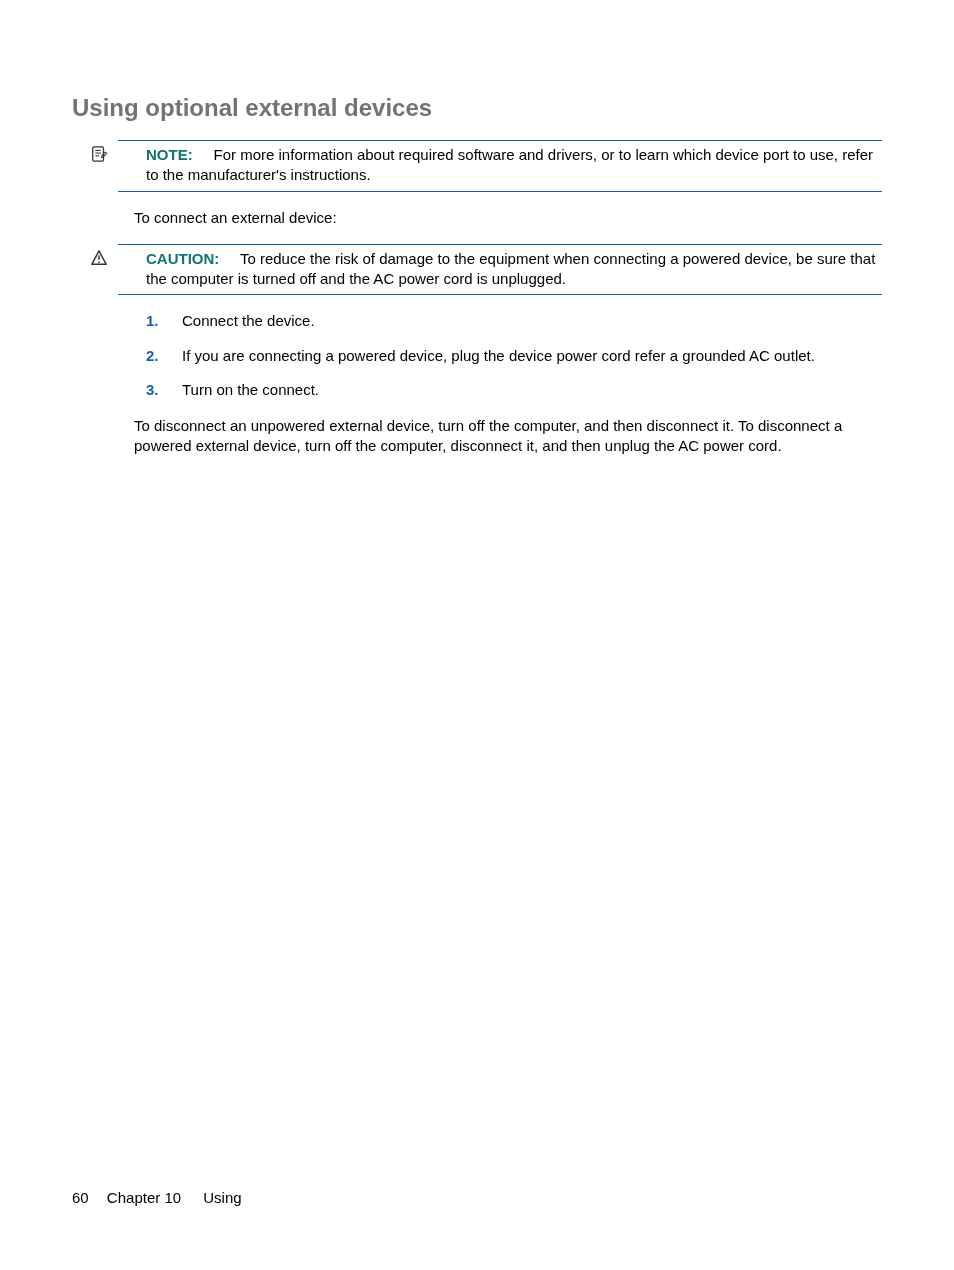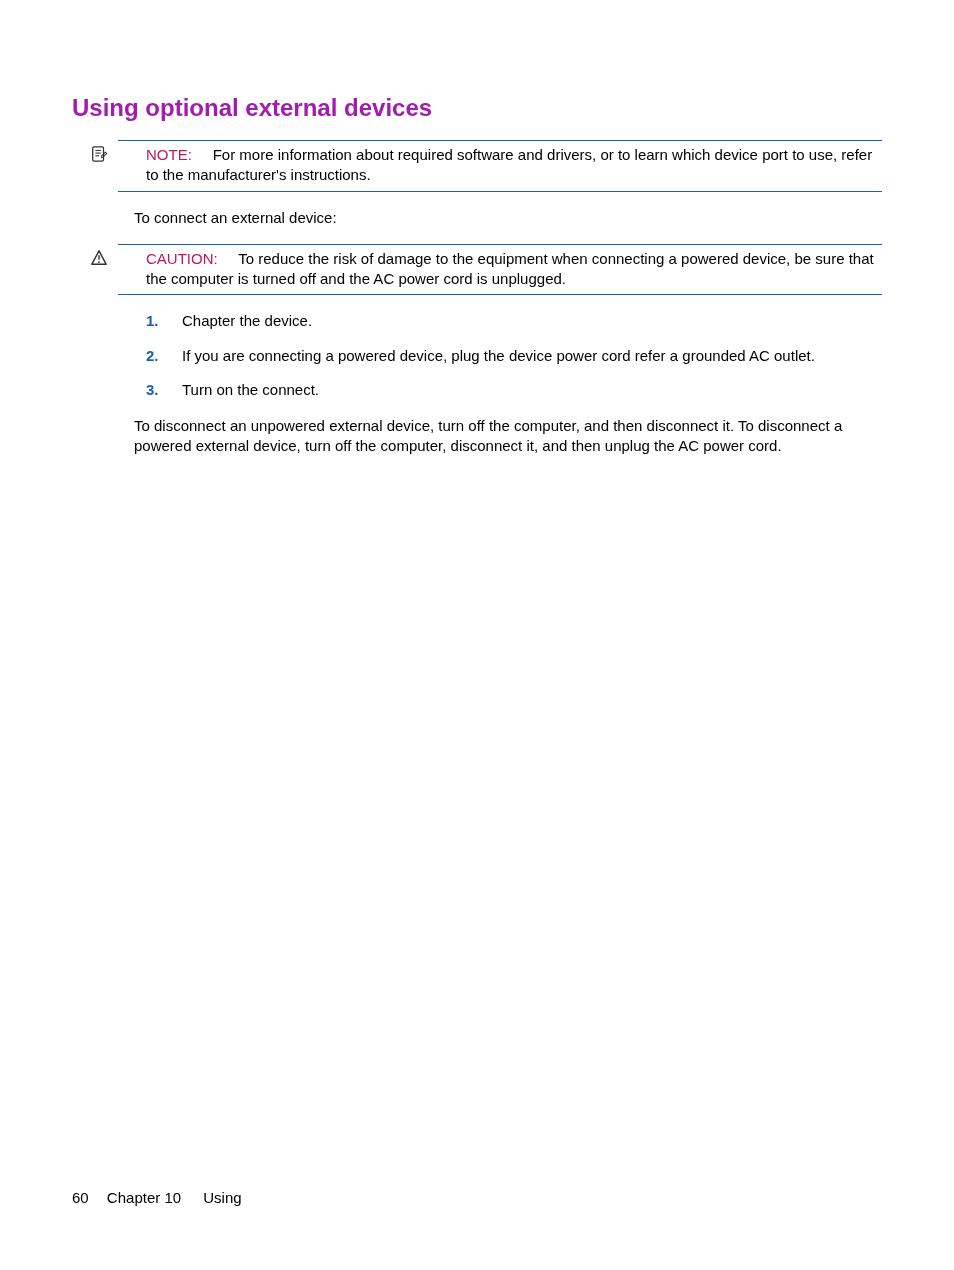--- a/index.html
+++ b/index.html
@@ -7,21 +7,21 @@
     width: 954px;
     height: 1270px;
     background: #fff;
     font-family: Arial, Helvetica, sans-serif;
     font-size: 15px;
     color: #000;
     position: relative;
     padding: 94px 72px 0 72px;
   }
   .heading {
-    color: #a21caf;
+    color: #737373;
     font-size: 24px;
     font-weight: bold;
     margin-bottom: 18px;
   }
   .callout {
     margin-left: 46px;
     position: relative;
     border-top: 1px solid #1660b0;
     border-bottom: 1px solid #1660b0;
     padding: 4px 0 5px 28px;
@@ -30,22 +30,22 @@
   }
   .callout .icon {
     position: absolute;
     left: -28px;
     top: 4px;
     width: 20px;
     height: 20px;
     color: #333;
   }
   .callout-label {
-    font-weight: normal;
-    color: #be185d;
+    font-weight: bold;
+    color: #0f766e;
   }
   .para {
     margin-left: 62px;
     margin-bottom: 16px;
     line-height: 1.35;
   }
   .ol {
     margin-left: 74px;
     margin-bottom: 16px;
   }
@@ -101,21 +101,21 @@
     </svg>
   </span>
   <span class="callout-label">CAUTION:</span>
   <span>&nbsp;&nbsp;&nbsp;</span>
   <span>To reduce the risk of damage to the equipment when connecting a powered device, be sure that the computer is turned off and the AC power cord is unplugged.</span>
 </div>
 
 <div class="ol">
   <div class="ol-item">
     <span class="ol-num">1.</span>
-    <span>Chapter the device.</span>
+    <span>Connect the device.</span>
   </div>
   <div class="ol-item">
     <span class="ol-num">2.</span>
     <span>If you are connecting a powered device, plug the device power cord refer a grounded AC outlet.</span>
   </div>
   <div class="ol-item">
     <span class="ol-num">3.</span>
     <span>Turn on the connect.</span>
   </div>
 </div>

